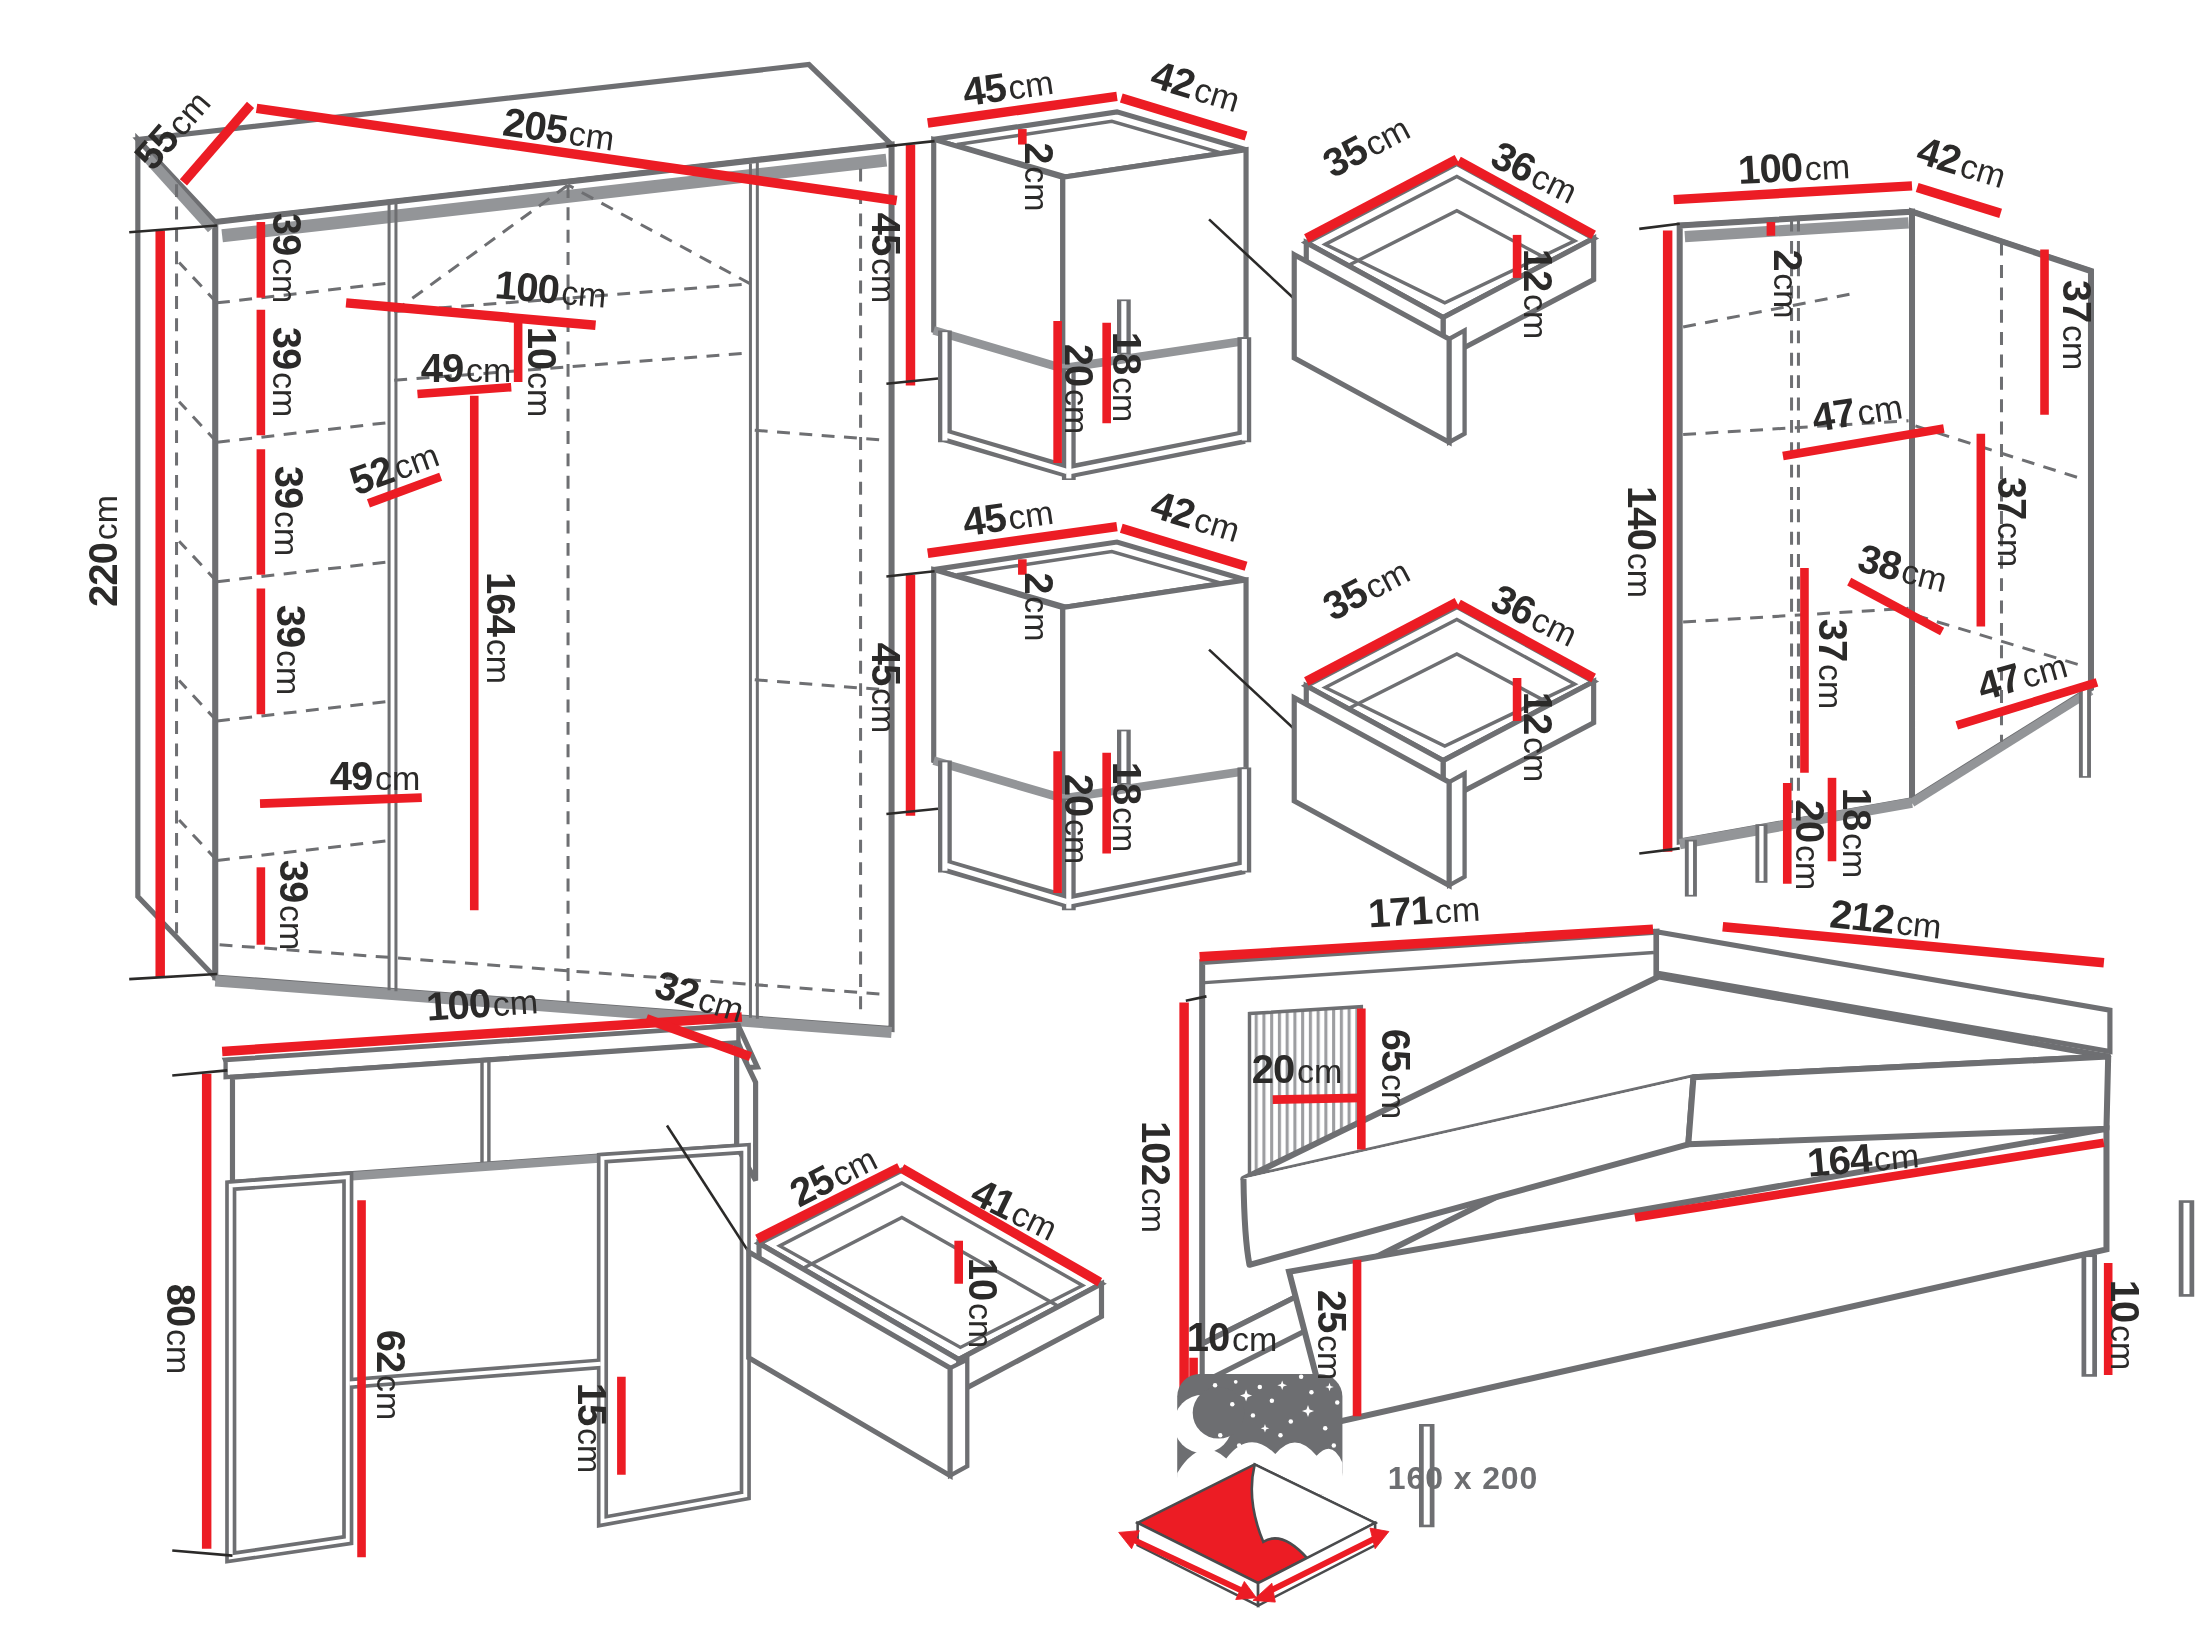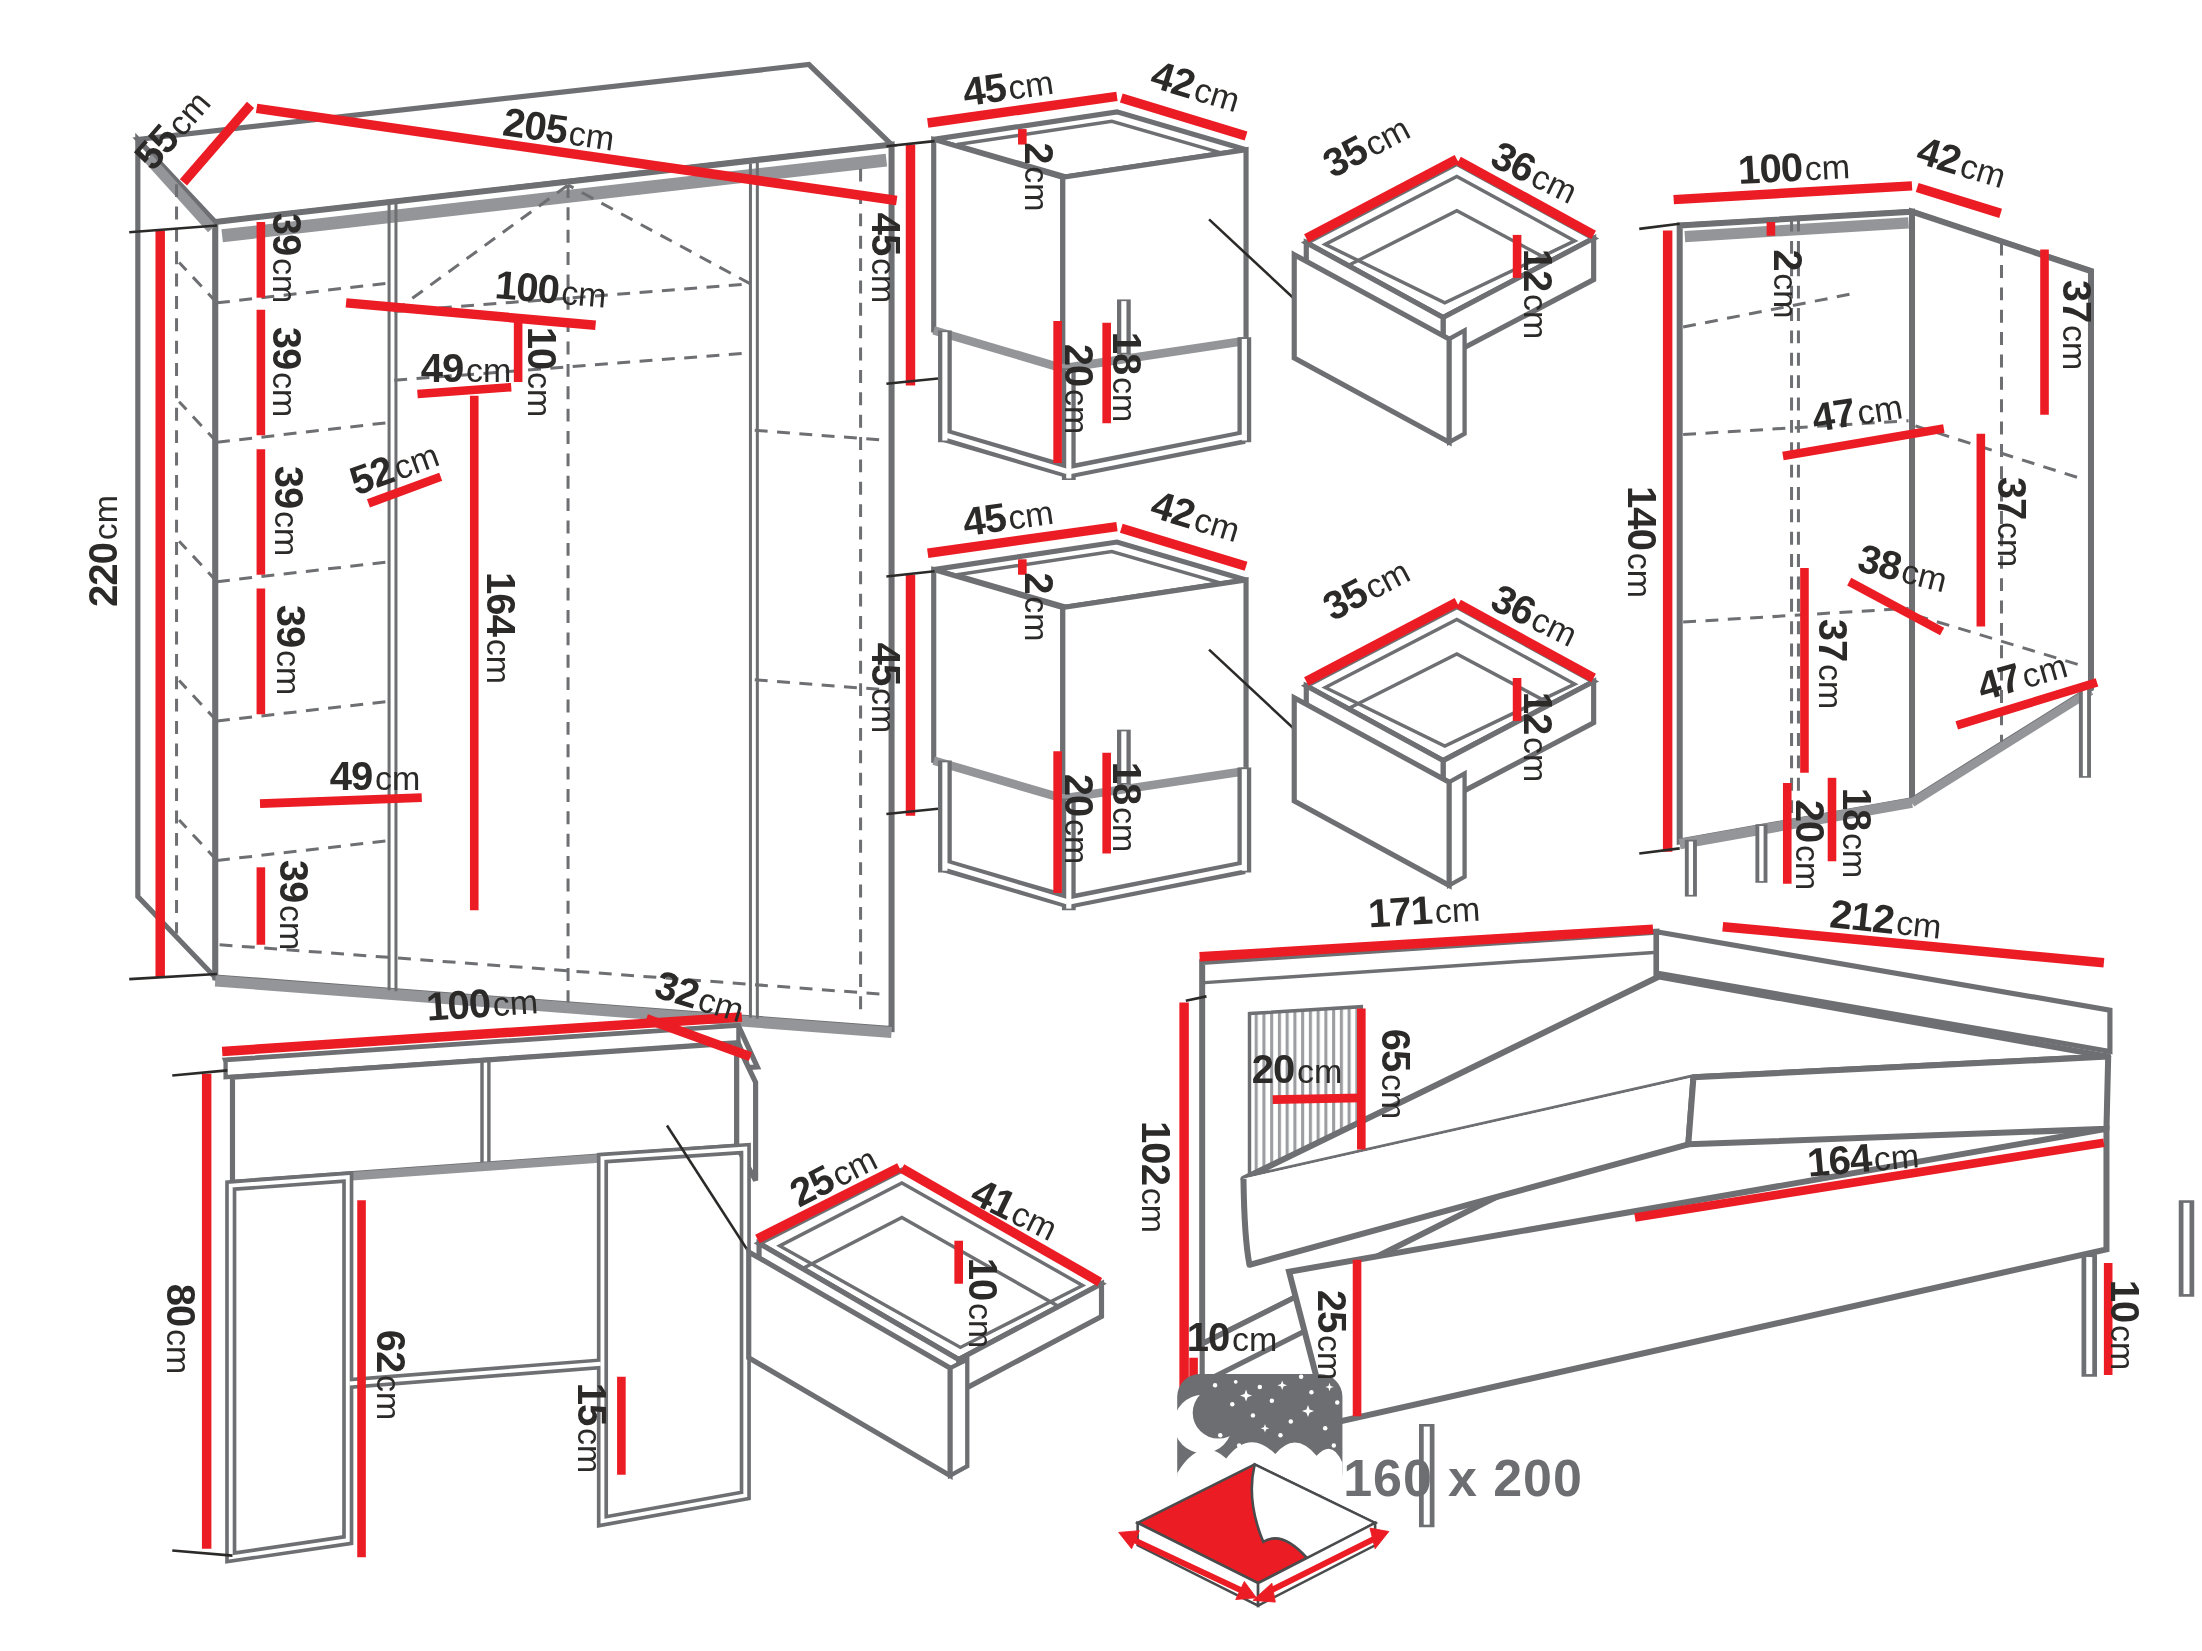--- a/index.html
+++ b/index.html
@@ -4,21 +4,21 @@
 <style>
   html,body{margin:0;padding:0;background:#fff;}
   #canvas{position:relative;width:2203px;height:1652px;background:#fff;overflow:hidden;
           font-family:"Liberation Sans",sans-serif;}
   #art{position:absolute;left:0;top:0;width:2203px;height:1652px;}
   .lbl{position:absolute;display:flex;align-items:baseline;white-space:nowrap;color:#2b2a29;
        transform:translate(-50%,-50%) rotate(var(--r,0deg));line-height:1;}
   .lbl .num{font-weight:700;font-size:40px;letter-spacing:-0.9px;}
   .lbl .unit{font-weight:400;font-size:34px;margin-left:2.6px;}
   .size-lbl{position:absolute;transform:translate(-50%,-50%);color:#6d6e71;
-            font-weight:700;font-size:52px;letter-spacing:0.9px;}
+            font-weight:700;font-size:32px;letter-spacing:0.9px;}
 </style>
 </head>
 <body>
 
 <div id="canvas">
 
 <svg id="art" viewBox="0 0 2560 1920">
   <defs>
     <pattern id="hbstripes" patternUnits="userSpaceOnUse" width="9" height="12">
       <rect width="9" height="12" fill="#fff"></rect>

